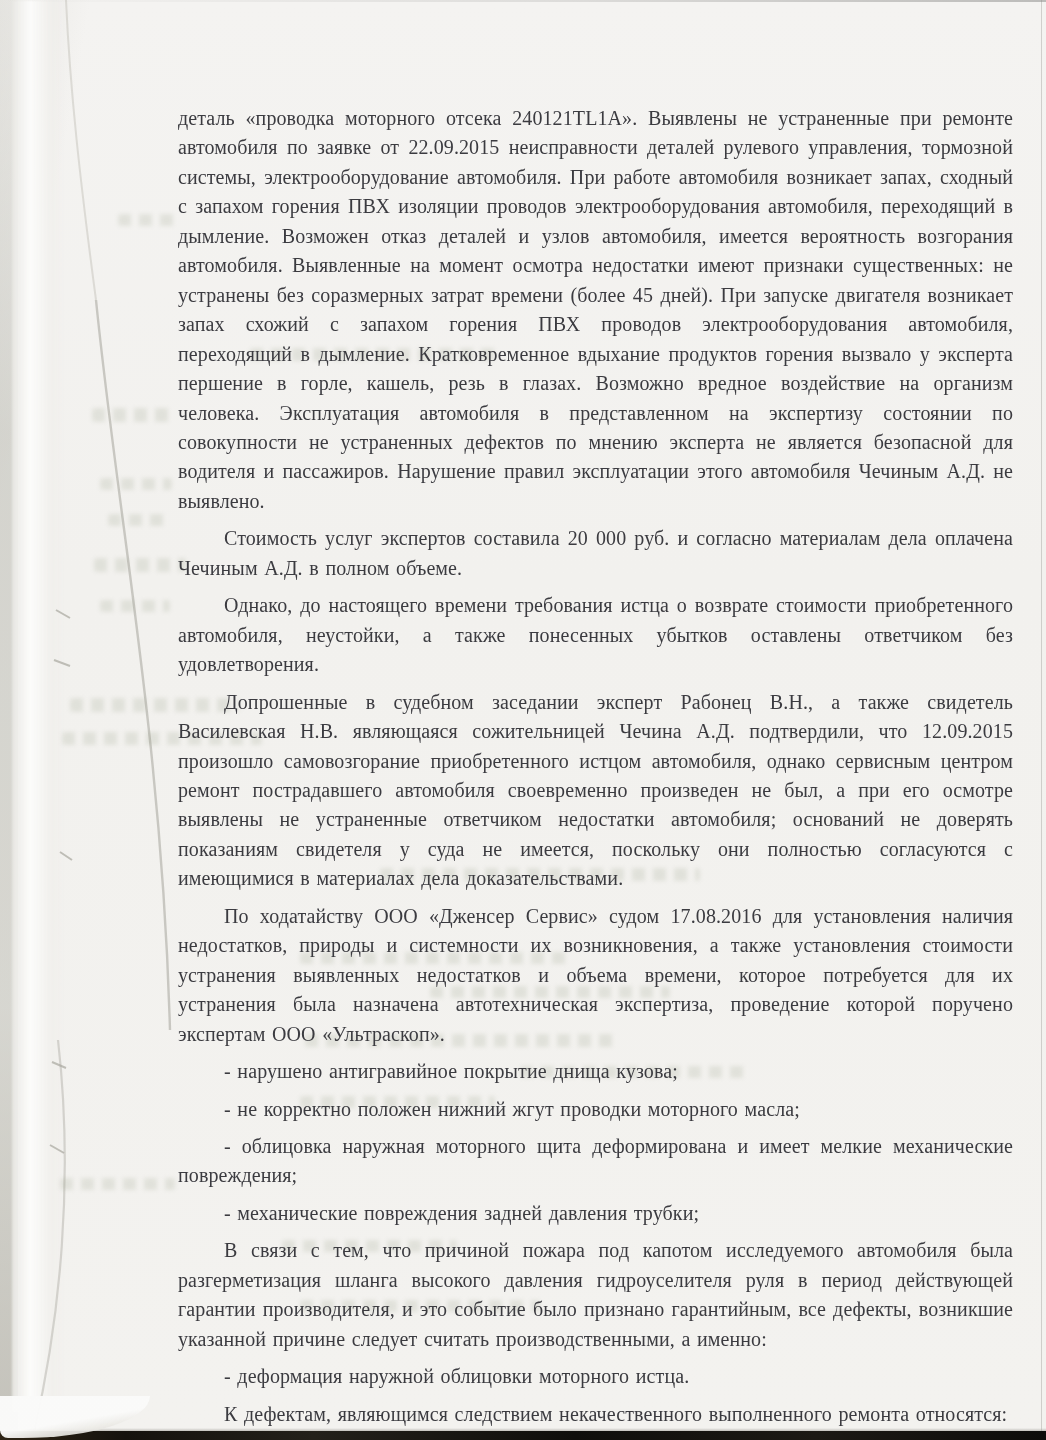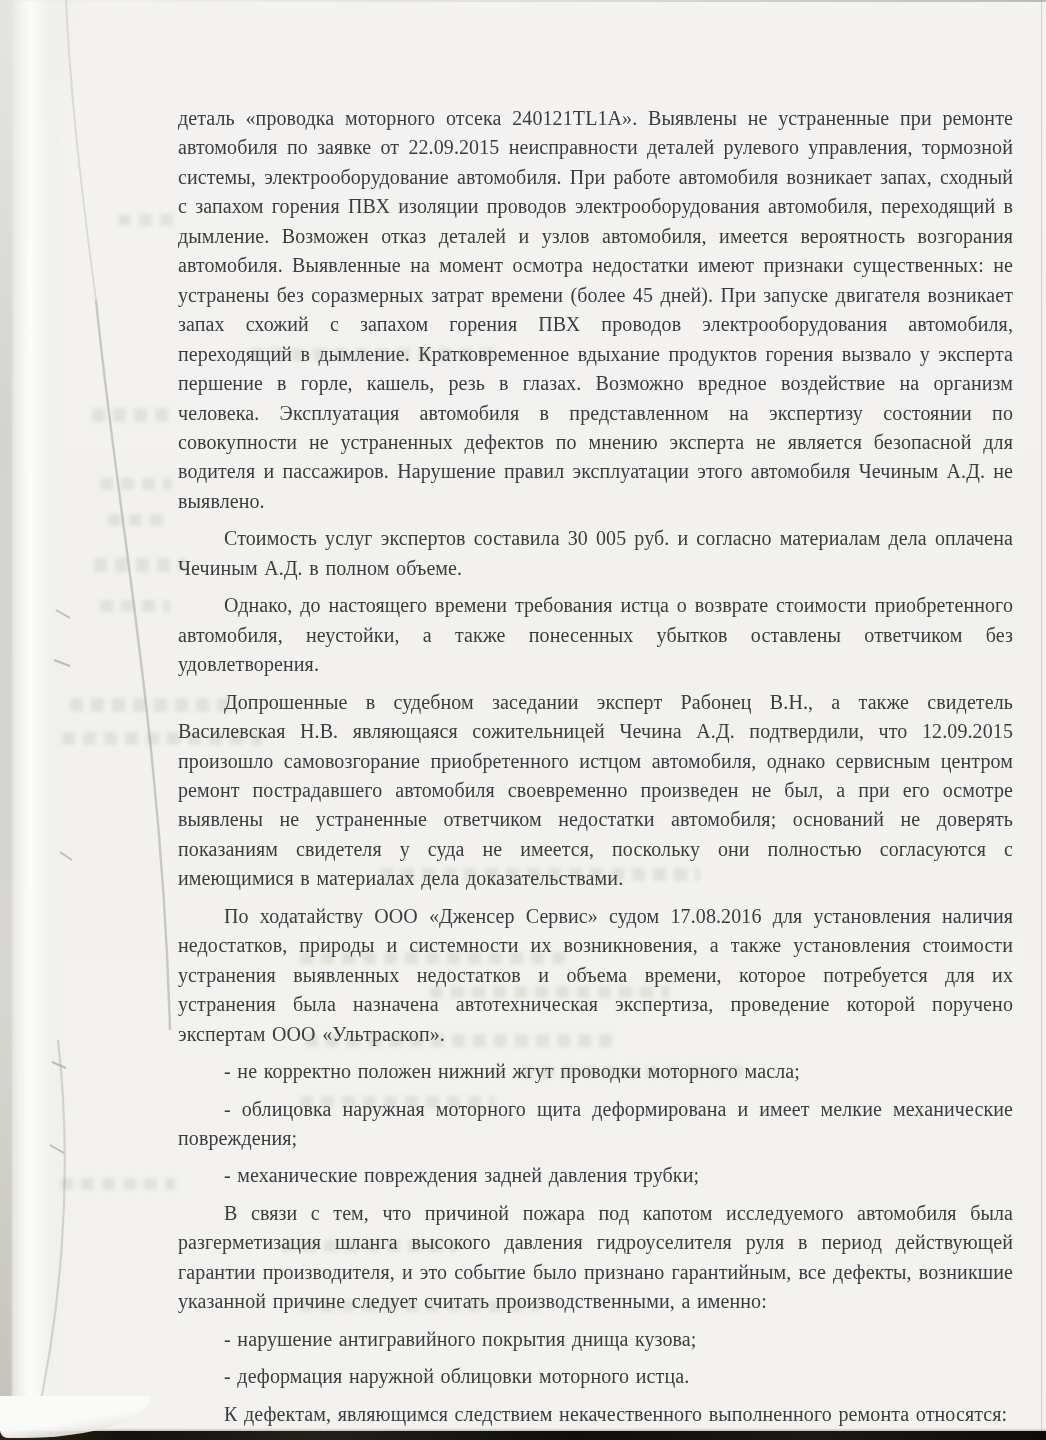--- a/index.html
+++ b/index.html
@@ -129,29 +129,29 @@
       <div class="bleed" style="left: 305px; top: 1034px; width: 310px; height: 13px;"></div>
       <div class="bleed" style="left: 520px; top: 1066px; width: 225px; height: 12px;"></div>
       <div class="bleed" style="left: 300px; top: 1096px; width: 195px; height: 12px;"></div>
       <div class="bleed" style="left: 60px; top: 1178px; width: 115px; height: 12px;"></div>
       <div class="bleed" style="left: 282px; top: 1240px; width: 175px; height: 12px;"></div>
       <div class="bleed" style="left: 300px; top: 1300px; width: 240px; height: 12px;"></div>
     </div>
 
   <div class="text-block" id="text-block">
       <p>деталь «проводка моторного отсека 240121TL1A». Выявлены не устраненные при ремонте автомобиля по заявке от 22.09.2015 неисправности деталей рулевого управления, тормозной системы, электрооборудование автомобиля. При работе автомобиля возникает запах, сходный с запахом горения ПВХ изоляции проводов электрооборудования автомобиля, переходящий в дымление. Возможен отказ деталей и узлов автомобиля, имеется вероятность возгорания автомобиля. Выявленные на момент осмотра недостатки имеют признаки существенных: не устранены без соразмерных затрат времени (более 45 дней). При запуске двигателя возникает запах схожий с запахом горения ПВХ проводов электрооборудования автомобиля, переходящий в дымление. Кратковременное вдыхание продуктов горения вызвало у эксперта першение в горле, кашель, резь в глазах. Возможно вредное воздействие на организм человека. Эксплуатация автомобиля в представленном на экспертизу состоянии по совокупности не устраненных дефектов по мнению эксперта не является безопасной для водителя и пассажиров. Нарушение правил эксплуатации этого автомобиля Чечиным А.Д. не выявлено.</p>
-      <p class="indent">Стоимость услуг экспертов составила 30 005 руб. и согласно материалам дела оплачена Чечиным А.Д. в полном объеме.</p>
+      <p class="indent">Стоимость услуг экспертов составила 20 000 руб. и согласно материалам дела оплачена Чечиным А.Д. в полном объеме.</p>
       <p class="indent">Однако, до настоящего времени требования истца о возврате стоимости приобретенного автомобиля, неустойки, а также понесенных убытков оставлены ответчиком без удовлетворения.</p>
       <p class="indent">Допрошенные в судебном заседании эксперт Рабонец В.Н., а также свидетель Василевская Н.В. являющаяся сожительницей Чечина А.Д. подтвердили, что 12.09.2015 произошло самовозгорание приобретенного истцом автомобиля, однако сервисным центром ремонт пострадавшего автомобиля своевременно произведен не был, а при его осмотре выявлены не устраненные ответчиком недостатки автомобиля; оснований не доверять показаниям свидетеля у суда не имеется, поскольку они полностью согласуются с имеющимися в материалах дела доказательствами.</p>
       <p class="indent">По ходатайству ООО «Дженсер Сервис» судом 17.08.2016 для установления наличия недостатков, природы и системности их возникновения, а также установления стоимости устранения выявленных недостатков и объема времени, которое потребуется для их устранения была назначена автотехническая экспертиза, проведение которой поручено экспертам ООО «Ультраскоп».</p>
+      <p class="indent">- нарушено антигравийное покрытие днища кузова;</p>
       <p class="indent">- не корректно положен нижний жгут проводки моторного масла;</p>
       <p class="indent">- облицовка наружная моторного щита деформирована и имеет мелкие механические повреждения;</p>
       <p class="indent">- механические повреждения задней давления трубки;</p>
       <p class="indent">В связи с тем, что причиной пожара под капотом исследуемого автомобиля была разгерметизация шланга высокого давления гидроуселителя руля в период действующей гарантии производителя, и это событие было признано гарантийным, все дефекты, возникшие указанной причине следует считать производственными, а именно:</p>
-      <p class="indent">- нарушение антигравийного покрытия днища кузова;</p>
       <p class="indent">- деформация наружной облицовки моторного истца.</p>
       <p class="indent">К дефектам, являющимся следствием некачественного выполненного ремонта относятся:</p>
       <p class="indent">- не корректно положен нижний жгут проводки моторного масла;</p>
     </div>
 
   <div class="bottom-shade"></div>
   <div class="bottom-bar-glint"></div>
   <div class="bottom-bar"></div>
   <div class="bottom-left-curl"></div>
 </div>

